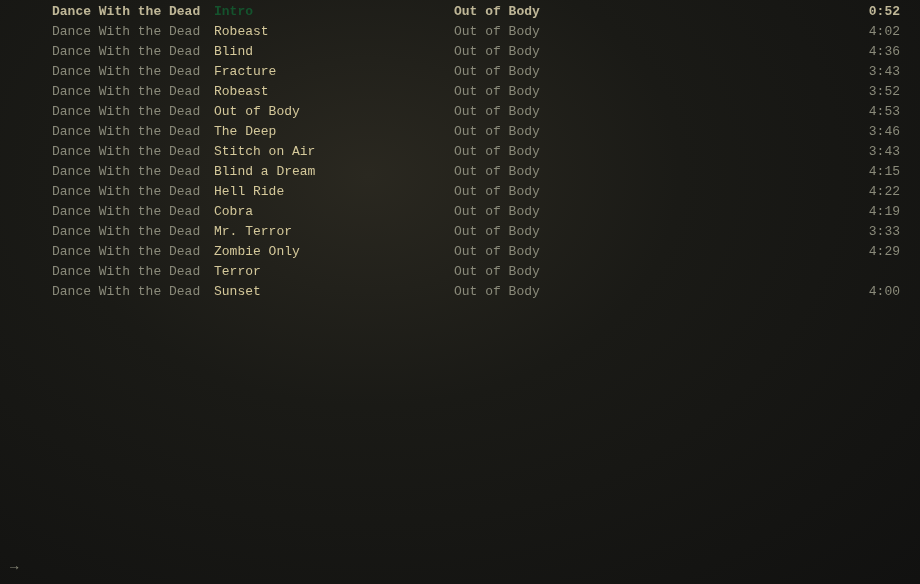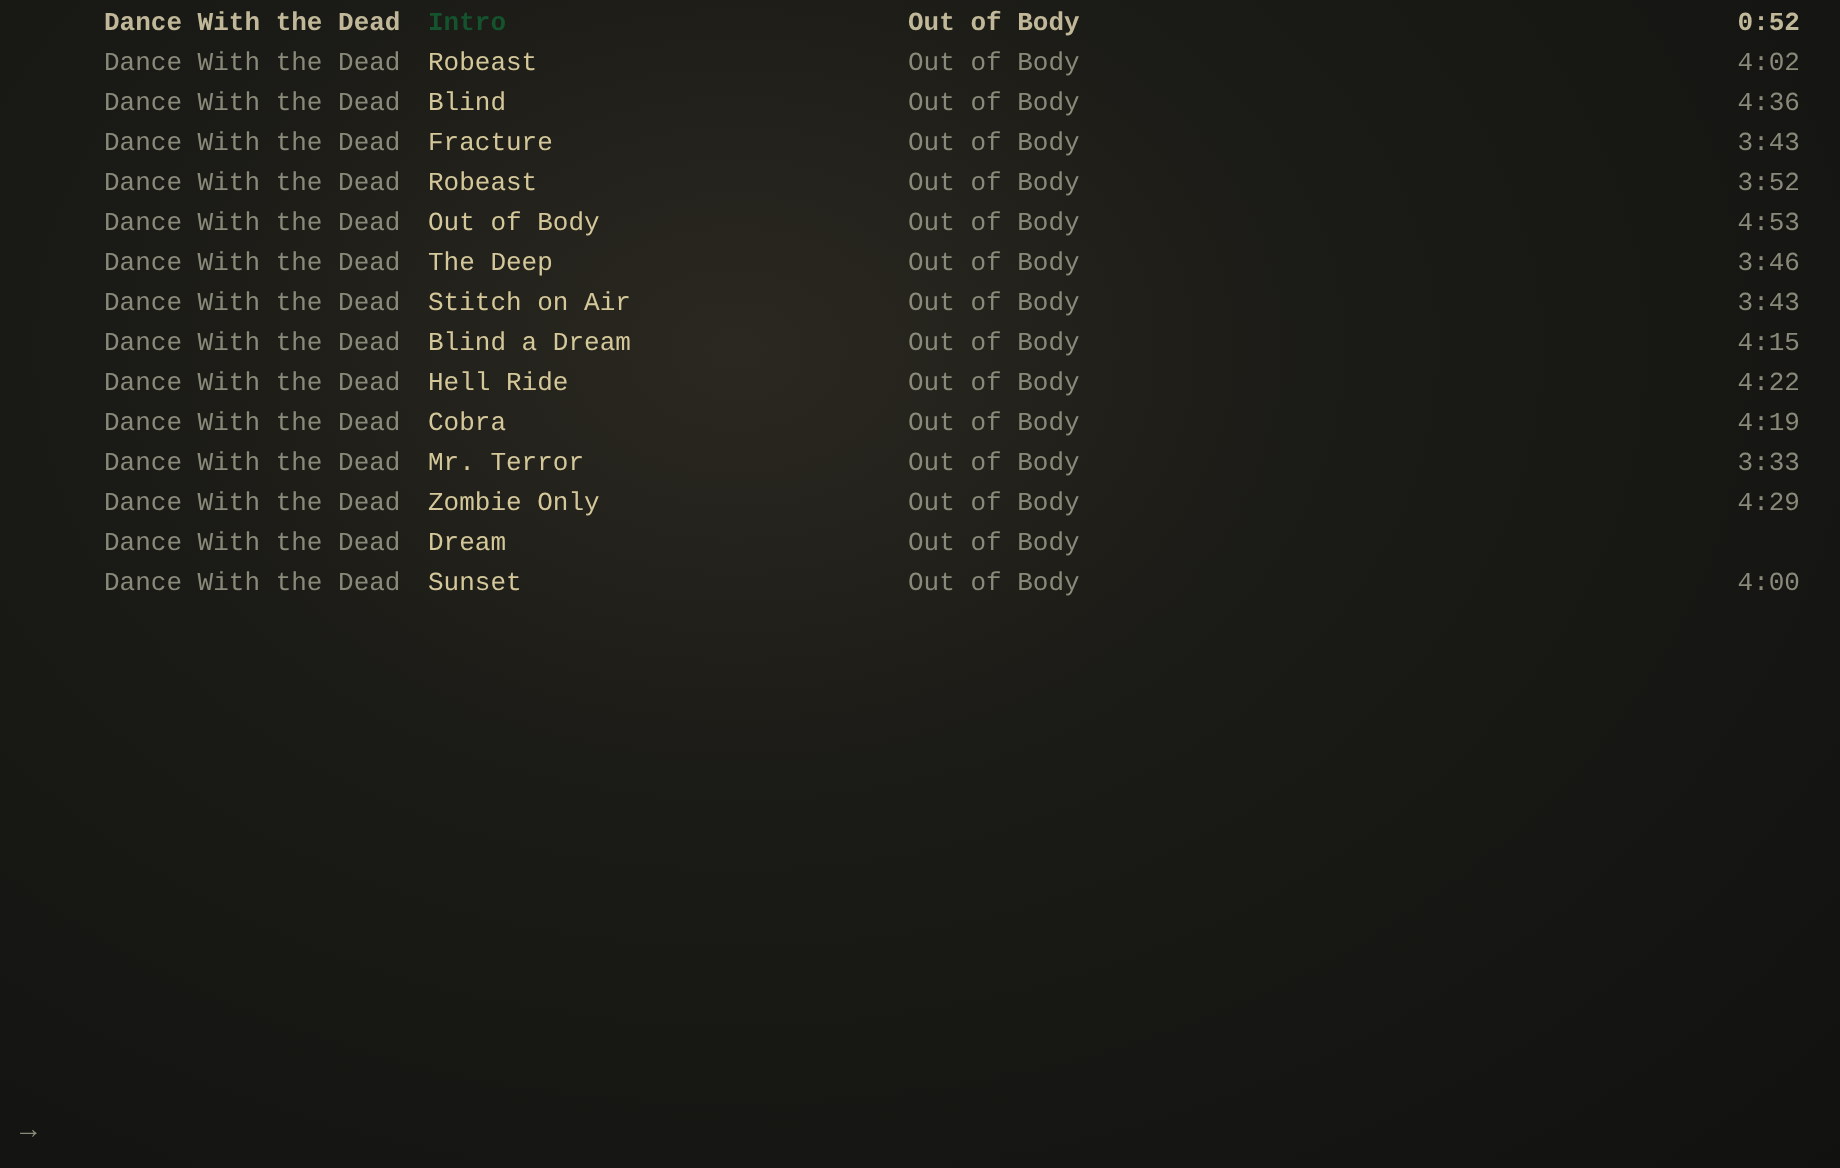--- a/index.html
+++ b/index.html
@@ -166,21 +166,21 @@
       <span class="col-duration">3:33</span>
     </div>
     <div class="track-row">
       <span class="col-artist">Dance With the Dead</span>
       <span class="col-title">Zombie Only</span>
       <span class="col-album">Out of Body</span>
       <span class="col-duration">4:29</span>
     </div>
     <div class="track-row">
       <span class="col-artist">Dance With the Dead</span>
-      <span class="col-title">Dream</span>
+      <span class="col-title">Terror</span>
       <span class="col-album">Out of Body</span>
     </div>
     <div class="track-row">
       <span class="col-artist">Dance With the Dead</span>
       <span class="col-title">Sunset</span>
       <span class="col-album">Out of Body</span>
       <span class="col-duration">4:00</span>
     </div>
   </div>
 

